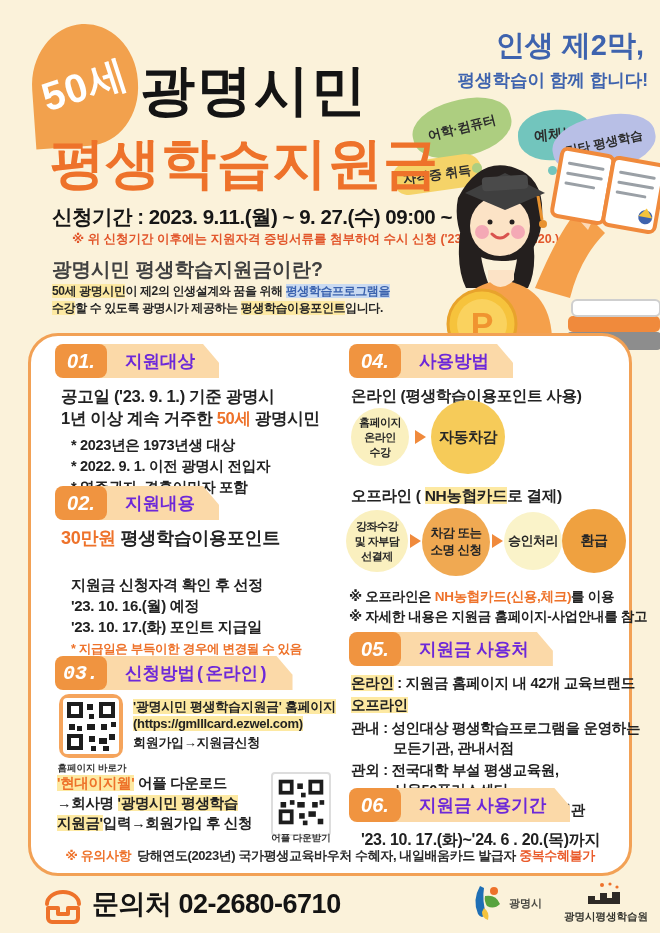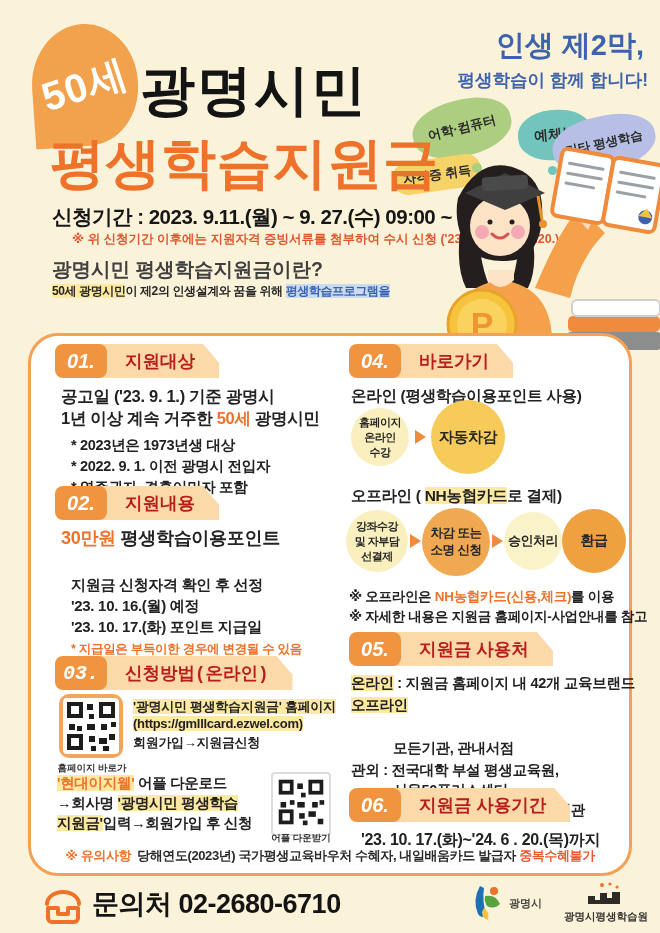--- a/index.html
+++ b/index.html
@@ -23,21 +23,21 @@
   .intro-h{left:52px;top:256px;font-size:19.5px;font-weight:800;color:#404040;}
   .intro-p{left:52px;top:283px;width:370px;font-size:12px;line-height:17px;font-weight:600;color:#262626;letter-spacing:-0.4px;z-index:2;}
   .hl-y{background:#FDE9A2;}
   .hl-b{background:#C9DAF1;color:#3A62AE;font-weight:800;}
   .b{font-weight:800;}
   .org{color:#EE722A;}
   
   .card{left:28px;top:333px;width:598px;height:537px;background:#fff;border:3px solid #F2A155;border-radius:30px;z-index:3;}
   .sec-head{position:absolute;display:flex;align-items:center;height:34px;}
   .sec-num{width:52px;height:34px;background:#F09440;border-radius:8px;color:#fff;font-style:italic;font-weight:900;font-size:20px;display:flex;align-items:center;justify-content:center;z-index:2;}
-  .sec-pill{height:34px;margin-left:-12px;background:#FBD9A8;display:flex;align-items:center;padding:0 24px 0 30px;font-weight:900;font-size:17.5px;color:#b91c1c;clip-path:polygon(0 0,calc(100% - 16px) 0,100% 55%,100% 100%,0 100%);border-radius:0 0 0 8px;}
+  .sec-pill{height:34px;margin-left:-12px;background:#FBD9A8;display:flex;align-items:center;padding:0 24px 0 30px;font-weight:900;font-size:17.5px;color:#6d28d9;clip-path:polygon(0 0,calc(100% - 16px) 0,100% 55%,100% 100%,0 100%);border-radius:0 0 0 8px;}
   .t{position:absolute;font-size:15px;font-weight:700;color:#222;letter-spacing:-0.3px;white-space:nowrap;}
   .circ{position:absolute;border-radius:50%;display:flex;align-items:center;justify-content:center;text-align:center;font-weight:700;color:#262626;white-space:pre-line;letter-spacing:-0.5px;}
   .arr{position:absolute;width:0;height:0;border-top:7px solid transparent;border-bottom:7px solid transparent;border-left:11px solid #F08A3C;}
   .qr-frame{position:absolute;background:#F5A45C;border-radius:10px;padding:4px;}
   .qr-frame svg{display:block;background:#fff;border-radius:4px;}
   .qr-cap{position:absolute;font-size:9.5px;font-weight:700;color:#333;text-align:center;}
   .notice{position:absolute;left:0;right:0;bottom:8px;text-align:center;font-size:13px;font-weight:800;color:#2a2a2a;letter-spacing:-0.4px;white-space:nowrap;}
   .notice .lab{color:#EE722A;margin-right:6px;}
   .notice .warn{color:#EA5B2B;}
   
@@ -113,20 +113,21 @@
     <rect x="146" y="194" width="96" height="18" rx="5" fill="#8d8d8d"></rect>
   </g>
 </svg>
 
 <div class="abs apply-period">신청기간 : 2023. 9.11.(월) ~ 9. 27.(수) 09:00 ~ 18:00</div>
 <div class="abs apply-note">※ 위 신청기간 이후에는 지원자격 증빙서류를 첨부하여 수시 신청  ('23.10.16.~'24.5.20.)</div>
 
 <div class="abs intro-h">광명시민 평생학습지원금이란?</div>
 <div class="abs intro-p">
   <div><span class="hl-y b">50세 광명시민</span><span>이 제2의 인생설계와 꿈을 위해 </span><span class="hl-b">평생학습프로그램을</span></div>
+  <div><span class="hl-y b">수강</span><span>할 수 있도록 광명시가 제공하는 </span><span class="hl-y b">평생학습이용포인트</span><span>입니다.</span></div>
 </div>
 
 <div class="abs card">
 
   <div class="sec-head" style="left:24px;top:8px;">
     <div class="sec-num">01.</div>
     <div class="sec-pill">지원대상</div>
   </div>
   <div class="t" style="left:30px;top:50px;font-size:16.5px;">공고일 ('23. 9. 1.) 기준 광명시</div>
   <div class="t" style="left:30px;top:72px;font-size:16.5px;"><span>1년 이상 계속 거주한 </span><span class="org">50세</span><span> 광명시민</span></div>
@@ -200,21 +201,21 @@
           <rect x="30" y="48" width="5" height="5"></rect>
         <rect x="6" y="28" width="6" height="6"></rect>
           <rect x="16" y="26" width="5" height="5"></rect>
       </g>
     </svg>
   </div>
   <div class="qr-cap" style="left:236px;top:496px;width:68px;">어플 다운받기</div>
 
   <div class="sec-head" style="left:318px;top:8px;">
     <div class="sec-num">04.</div>
-    <div class="sec-pill">바로가기</div>
+    <div class="sec-pill">사용방법</div>
   </div>
   <div class="t" style="left:320px;top:50px;font-size:15.5px;">온라인 (평생학습이용포인트 사용)</div>
   <div class="circ" style="left:320px;top:72px;width:58px;height:58px;background:#FAF0BF;font-size:11px;">홈페이지
 온라인
 수강</div>
   <div class="arr" style="left:384px;top:94px;"></div>
   <div class="circ" style="left:400px;top:64px;width:74px;height:74px;background:#F6CB59;font-size:15px;font-weight:800;">자동차감</div>
   <div class="t" style="left:320px;top:150px;font-size:15.5px;"><span>오프라인 ( </span><span class="hl-y">NH농협카드</span><span>로 결제)</span></div>
   <div class="circ" style="left:315px;top:174px;width:62px;height:62px;background:#FAF0BF;font-size:11px;">강좌수강
 및 자부담
@@ -228,20 +229,21 @@
   <div class="circ" style="left:531px;top:173px;width:64px;height:64px;background:#EFA140;font-size:14px;font-weight:800;">환급</div>
   <div class="t" style="left:318px;top:252px;font-size:13.5px;"><span>※ 오프라인은 </span><span class="org">NH농협카드(신용,체크)</span><span>를 이용</span></div>
   <div class="t" style="left:318px;top:272px;font-size:13.5px;text-align:right;">※ 자세한 내용은 지원금 홈페이지-사업안내를 참고</div>
 
   <div class="sec-head" style="left:318px;top:296px;">
     <div class="sec-num">05.</div>
     <div class="sec-pill">지원금 사용처</div>
   </div>
   <div class="t" style="left:320px;top:338px;font-size:14.5px;"><span class="hl-y b">온라인</span><span> : 지원금 홈페이지 내 42개 교육브랜드</span></div>
   <div class="t" style="left:320px;top:360px;font-size:14.5px;"><span class="hl-y b">오프라인</span></div>
+  <div class="t" style="left:320px;top:383px;font-size:14.5px;">관내 : 성인대상 평생학습프로그램을 운영하는</div>
   <div class="t" style="left:362px;top:403px;font-size:14.5px;">모든기관, 관내서점</div>
   <div class="t" style="left:320px;top:425px;font-size:14.5px;">관외 : 전국대학 부설 평생교육원,</div>
   <div class="t" style="left:362px;top:445px;font-size:14.5px;">서울50플러스센터,</div>
   <div class="t" style="left:362px;top:465px;font-size:14.5px;">국가평생교육 바우처 사용기관</div>
 
   <div class="sec-head" style="left:318px;top:452px;">
     <div class="sec-num">06.</div>
     <div class="sec-pill">지원금 사용기간</div>
   </div>
   <div class="t" style="left:330px;top:494px;font-size:16px;">'23. 10. 17.(화)~'24. 6 . 20.(목)까지</div>

